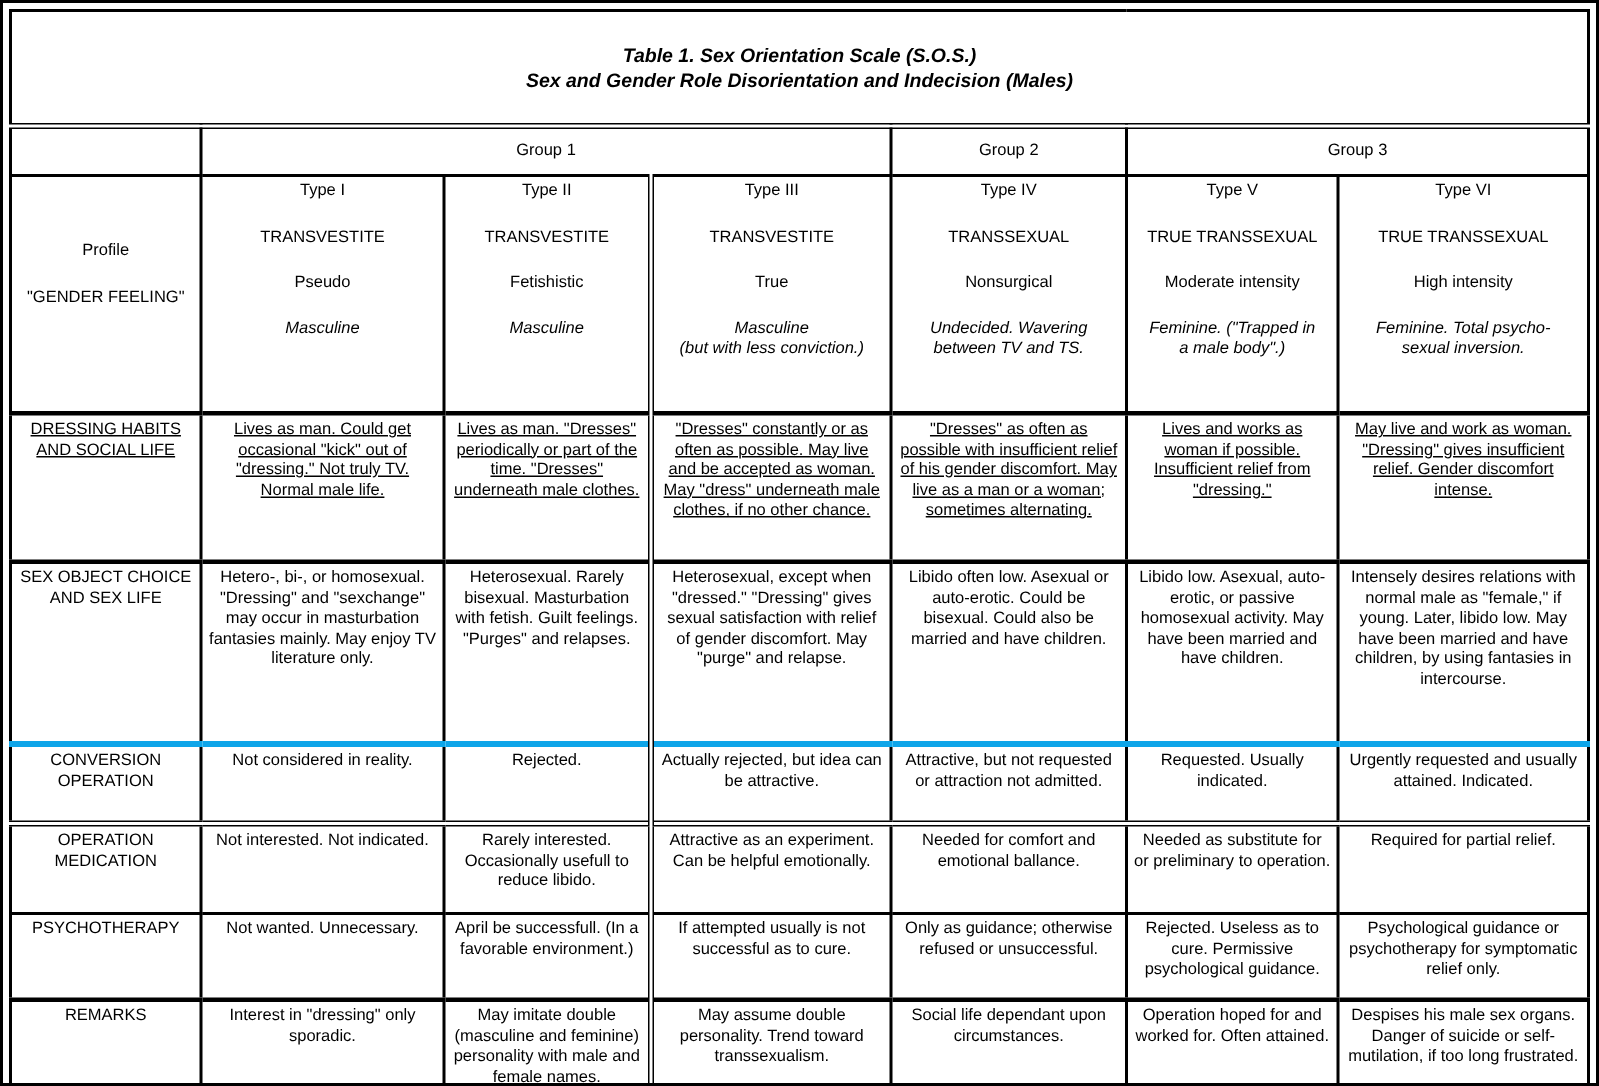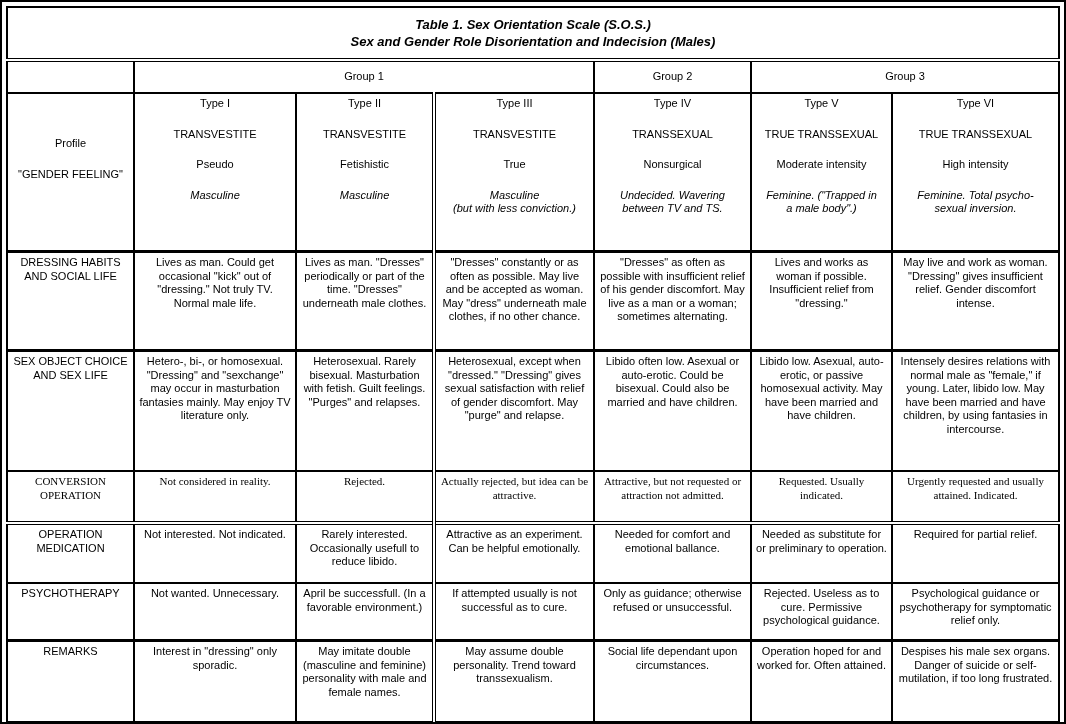--- a/index.html
+++ b/index.html
@@ -14,32 +14,32 @@
   }
   td {
     border: 2px solid #000;
     text-align: center; vertical-align: top;
     padding: 3px 4px; font-size: 11px; line-height: 13.5px;
     overflow: hidden; word-wrap: break-word;
   }
   tr.r-title td {
     border-bottom: 4px double #000;
     font-weight: bold; font-style: italic; font-size: 13px; line-height: 17px;
-    padding: 8px 2px; height: 34px; vertical-align: middle;
+    padding: 20px 2px; height: 34px; vertical-align: middle;
   }
   tr.r-group td { height: 24px; vertical-align: middle; }
   tr.r-profile td { height: 110px; }
   td.profile-label { padding-top: 43px; }
   .pline { margin: 0 0 17px 0; }
   .pline.last { margin-bottom: 0; }
   .prewrap { white-space: pre-line; font-style: italic; }
-  tr.r-dressing td   { border-top: 3px solid #000; height: 90px; }
+  tr.r-dressing td   { border-top: 3px solid #000; height: 90px; text-decoration: underline; }
   tr.r-sexobj td     { border-top: 3px solid #000; height: 112px; }
   tr.r-kinsey td     { border-top: 4px double #000; height: 22px; vertical-align: middle; padding: 2px 4px; }
-  tr.r-conversion td { border-top: 2px solid #0ea5e9; height: 43px; font-family: Liberation Serif, serif; }
+  tr.r-conversion td { border-top: 4px solid #0ea5e9; height: 43px; }
   tr.r-estrogen td   { border-top: 4px double #000; height: 51px; }
   tr.r-psycho td     { height: 49px; }
   tr.r-remarks td    { border-top: 3px solid #000; height: 73px; }
   td.dbl-left { border-left: 4px double #000; }
   .title-line { display: block; }
 </style>
 </head>
 <body>
 
 <table class="sos">

